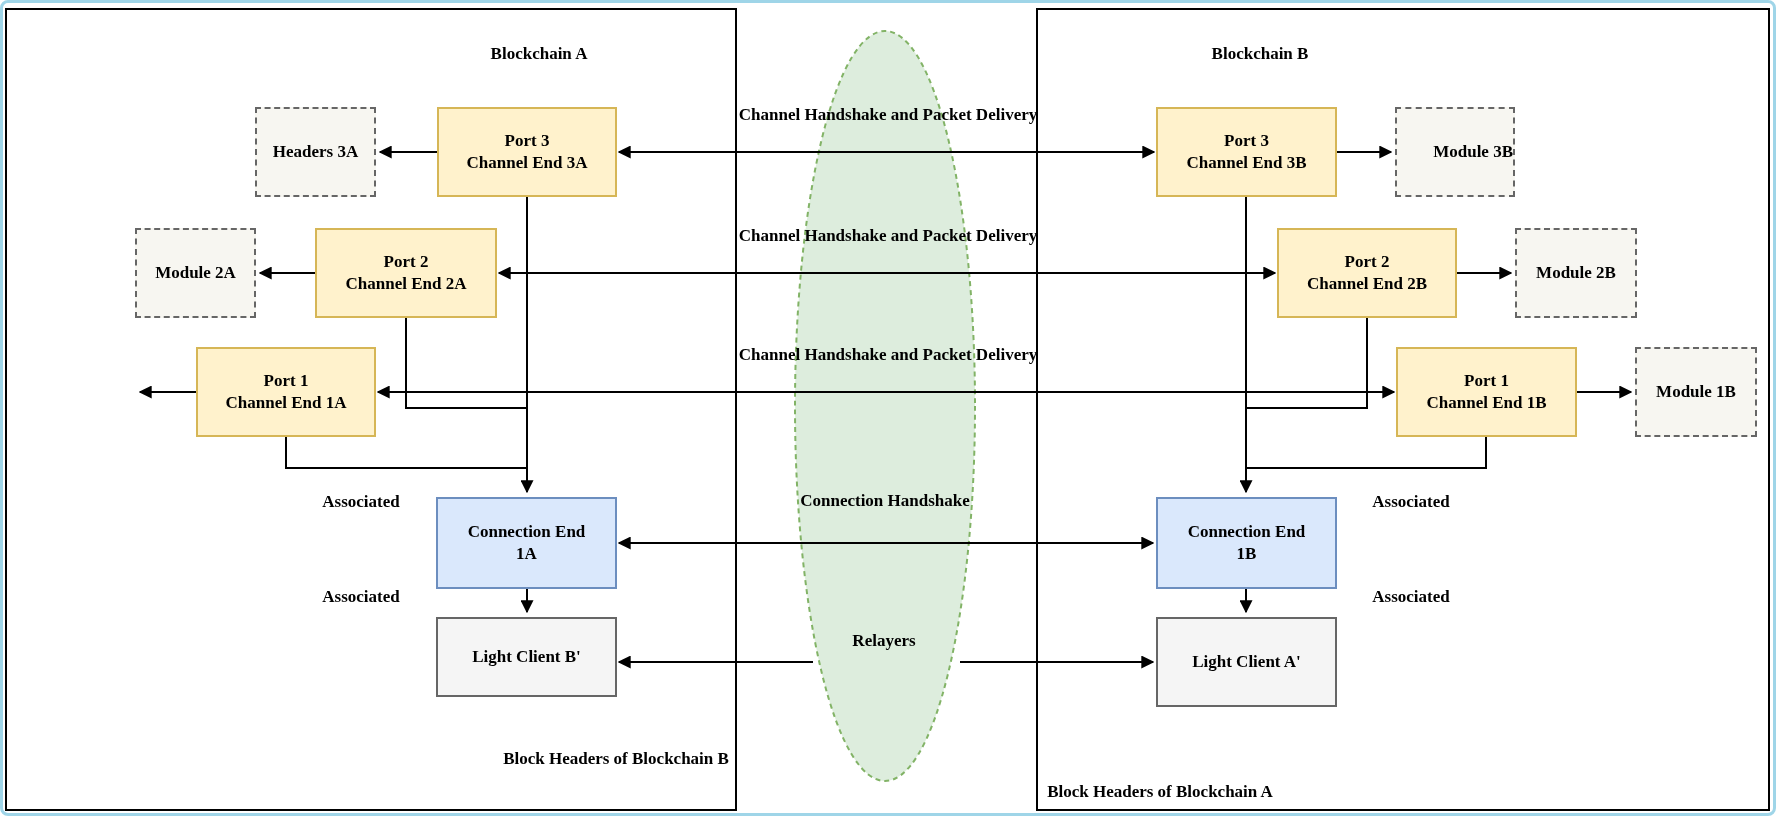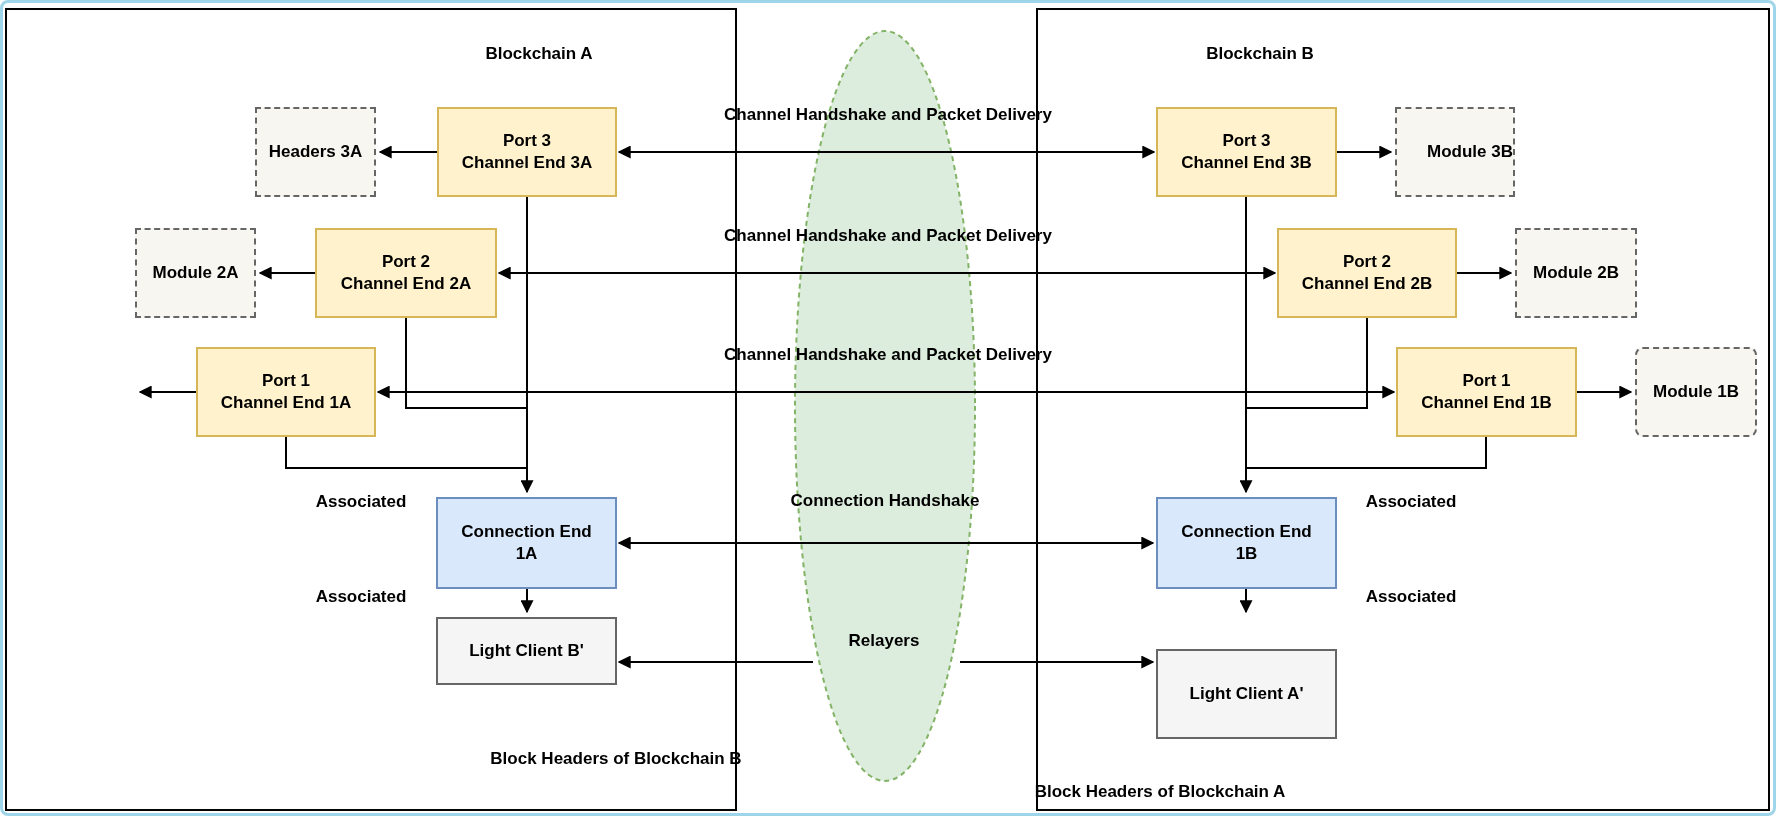--- a/index.html
+++ b/index.html
@@ -1,18 +1,18 @@
 <!DOCTYPE html>
 <html style="--port_fill: #FFF2CC; --port_stroke: #D6B656; --connection_fill: #DAE8FC; --connection_stroke: #6C8EBF; --client_fill: #F5F5F5; --client_stroke: #666666; --module_fill: #F7F6F1; --module_stroke: #666666; --relayer_fill: #D5E8D4; --relayer_stroke: #82B366; --line_color: #000000; --box_stroke: #000000; --frame_color: #9FD5E8; --background: #FFFFFF;"><head>
 <meta charset="utf-8">
 <style>
   html,body{margin:0;padding:0;background:#fff;}
   .canvas{
     position:relative;width:1776px;height:816px;overflow:hidden;
-    font-family:Liberation Sans, sans-serif;
+    font-family:Liberation Serif, serif;
     font-weight:bold;color:#000;background:var(--background,#fff);
   }
   .frame{
     position:absolute;left:0;top:0;right:0;bottom:0;
     border:3px solid var(--frame_color,#9fd5e8);border-radius:8px;
     pointer-events:none;z-index:5;
   }
   .outer-box{
     position:absolute;border:2px solid var(--box_stroke,#000);
     background:transparent;z-index:0;box-sizing:border-box;
@@ -122,21 +122,21 @@
         <span>Port 1</span>
         <span>Channel End 1A</span>
       </div>
   </div>
   <div class="node connection" style="left:436px;top:497px;width:181px;height:92px;">
     <div class="box-label">
         <span>Connection End</span>
         <span>1A</span>
       </div>
   </div>
-  <div class="node client" style="left:436px;top:617px;width:181px;height:68px;">
+  <div class="node client" style="left:436px;top:617px;width:181px;height:80px;">
     <span>Light Client B'</span>
   </div>
 
   <div class="node port" style="left:1156px;top:107px;width:181px;height:90px;">
     <div class="box-label">
         <span>Port 3</span>
         <span>Channel End 3B</span>
       </div>
   </div>
   <div class="node module" style="left:1395px;top:107px;width:120px;height:90px;justify-content:flex-end;">
@@ -150,27 +150,27 @@
   </div>
   <div class="node module" style="left:1515px;top:228px;width:122px;height:90px;">
     <span>Module 2B</span>
   </div>
   <div class="node port" style="left:1396px;top:347px;width:181px;height:90px;">
     <div class="box-label">
         <span>Port 1</span>
         <span>Channel End 1B</span>
       </div>
   </div>
-  <div class="node module" style="left:1635px;top:347px;width:122px;height:90px;border-radius:8px;">
+  <div class="node module" style="left:1635px;top:347px;width:122px;height:90px;">
     <span>Module 1B</span>
   </div>
   <div class="node connection" style="left:1156px;top:497px;width:181px;height:92px;">
     <div class="box-label">
         <span>Connection End</span>
         <span>1B</span>
       </div>
   </div>
-  <div class="node client" style="left:1156px;top:617px;width:181px;height:90px;margin-top:32px;">
+  <div class="node client" style="left:1156px;top:617px;width:181px;height:90px;">
     <span>Light Client A'</span>
   </div>
 
   <div class="frame"></div>
 </div>
 
 </body></html>

